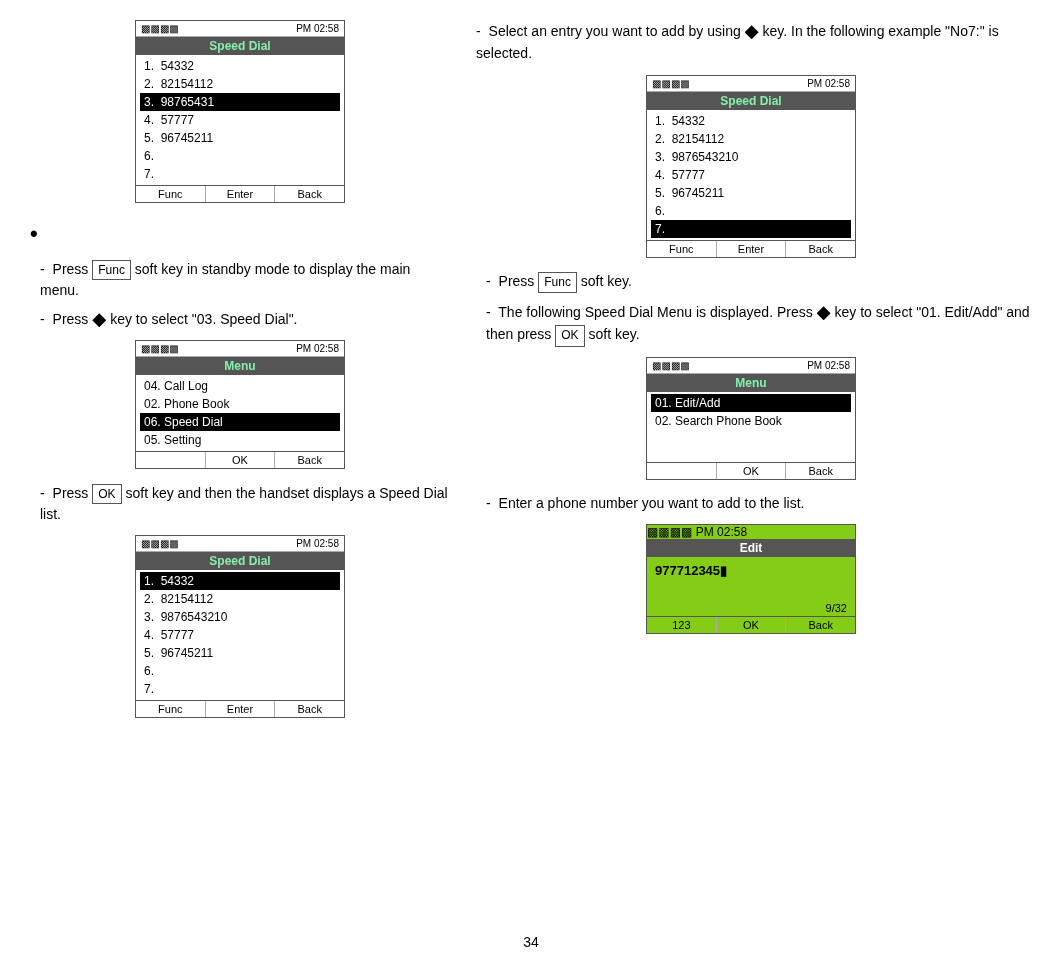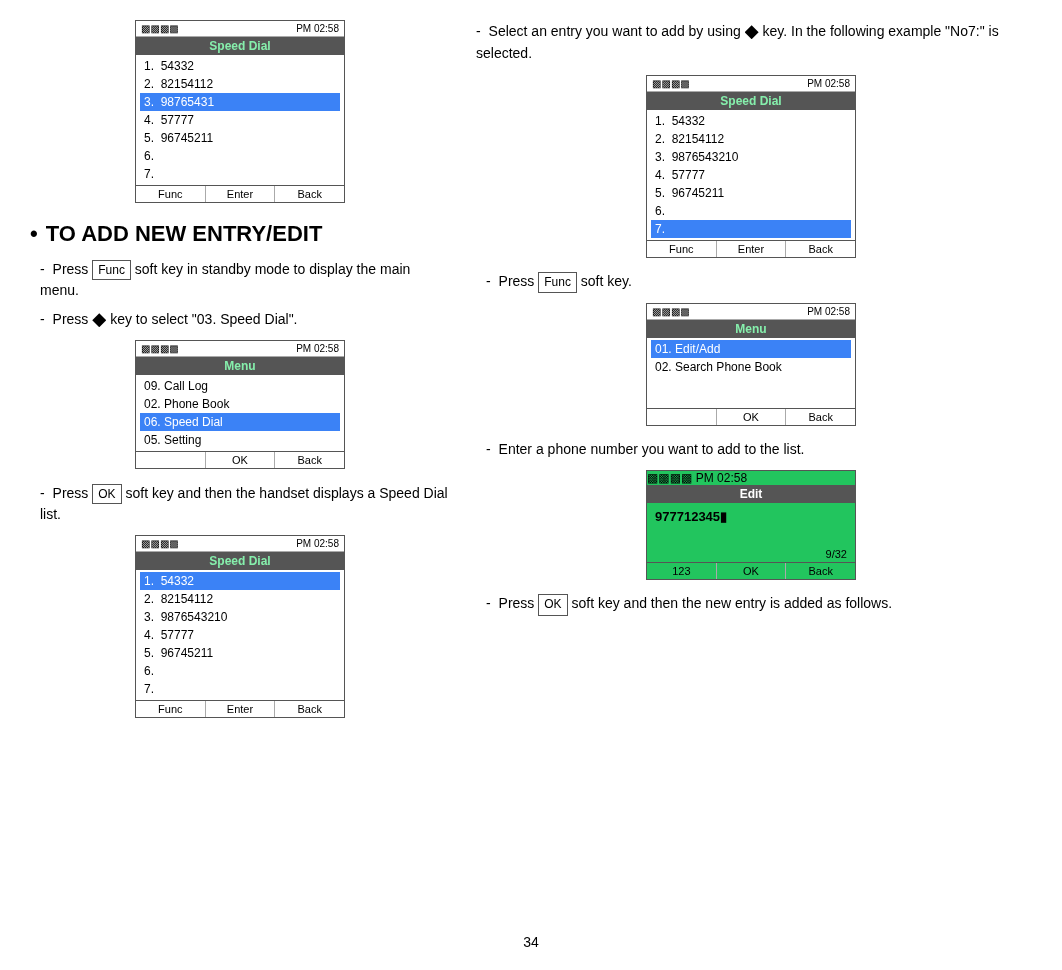--- a/index.html
+++ b/index.html
@@ -59,21 +59,21 @@
     .phone-screen .item-list {
       padding: 2px 8px;
     }
 
     .phone-screen .list-item {
       padding: 2px 0;
       font-size: 12px;
     }
 
     .phone-screen .list-item.selected {
-      background: #3b82f6;
+      background: #000000;
       color: #fff;
       padding: 2px 4px;
       margin: 0 -4px;
     }
 
     .phone-screen .softkey-bar {
       display: flex;
       border-top: 1px solid #555;
       font-size: 11px;
     }
@@ -129,21 +129,21 @@
       position: absolute;
       bottom: 20px;
       left: 50%;
       transform: translateX(-50%);
       font-size: 14px;
     }
 
     
     .edit-screen {
       border: 1.5px solid #555;
-      background: #22c55e;
+      background: #84cc16;
       width: 210px;
       font-size: 12px;
     }
 
     .edit-screen .edit-title {
       background: #555;
       color: #fff;
       text-align: center;
       font-weight: bold;
       padding: 2px 0;
@@ -202,41 +202,40 @@
         <div class="softkey-bar">
           <div class="sk">Func</div>
           <div class="sk">Enter</div>
           <div class="sk">Back</div>
         </div>
       </div>
     </div>
 
     <div class="section-heading">
       <span class="bullet">•</span>
-      <span>TO ADD NEW ENTRY/EDIT</span>
     </div>
 
     <div class="step-line">
       <span class="dash">-</span>
       Press <span class="inline-sk">Func</span> soft key in standby mode to display the main menu.
     </div>
     <div class="step-line">
       <span class="dash">-</span>
       Press <span class="nav-diamond"></span> key to select "03. Speed Dial".
     </div>
 
     <div style="display:flex; justify-content:center; margin: 10px 0 14px 0;">
       <div class="phone-screen">
         <div class="status-bar">
           <span>▩▩▩▩</span>
           <span>PM 02:58</span>
         </div>
         <div class="title-bar">Menu</div>
         <div class="item-list">
-          <div class="list-item">09. Call Log</div>
+          <div class="list-item">04. Call Log</div>
           <div class="list-item">02. Phone Book</div>
           <div class="list-item selected">06. Speed Dial</div>
           <div class="list-item">05. Setting</div>
         </div>
         <div class="softkey-bar">
           <div class="sk"></div>
           <div class="sk">OK</div>
           <div class="sk">Back</div>
         </div>
       </div>
@@ -301,20 +300,24 @@
           <div class="sk">Back</div>
         </div>
       </div>
     </div>
 
     <div class="step-line">
       <span class="dash">-</span>
       Press <span class="inline-sk">Func</span> soft key.
     </div>
 
+    <div class="step-line">
+      <span class="dash">-</span>
+      The following Speed Dial Menu is displayed. Press <span class="nav-diamond"></span> key to select "01. Edit/Add" and then press <span class="inline-sk">OK</span> soft key.
+    </div>
 
     <div style="display:flex; justify-content:center; margin: 10px 0 12px 0;">
       <div class="phone-screen">
         <div class="status-bar">
           <span>▩▩▩▩</span>
           <span>PM 02:58</span>
         </div>
         <div class="title-bar">Menu</div>
         <div class="item-list">
           <div class="list-item selected">01. Edit/Add</div>
@@ -345,20 +348,16 @@
         <div style="height:20px;"></div>
         <div class="edit-counter">9/32</div>
         <div class="edit-softkeys softkey-bar">
           <div class="sk">123</div>
           <div class="sk">OK</div>
           <div class="sk">Back</div>
         </div>
       </div>
     </div>
 
-    <div class="step-line">
-      <span class="dash">-</span>
-      Press <span class="inline-sk">OK</span> soft key and then the new entry is added as follows.
-    </div>
   </div>
 </div>
 
 <div class="page-number">34</div>
 
 </body></html>

